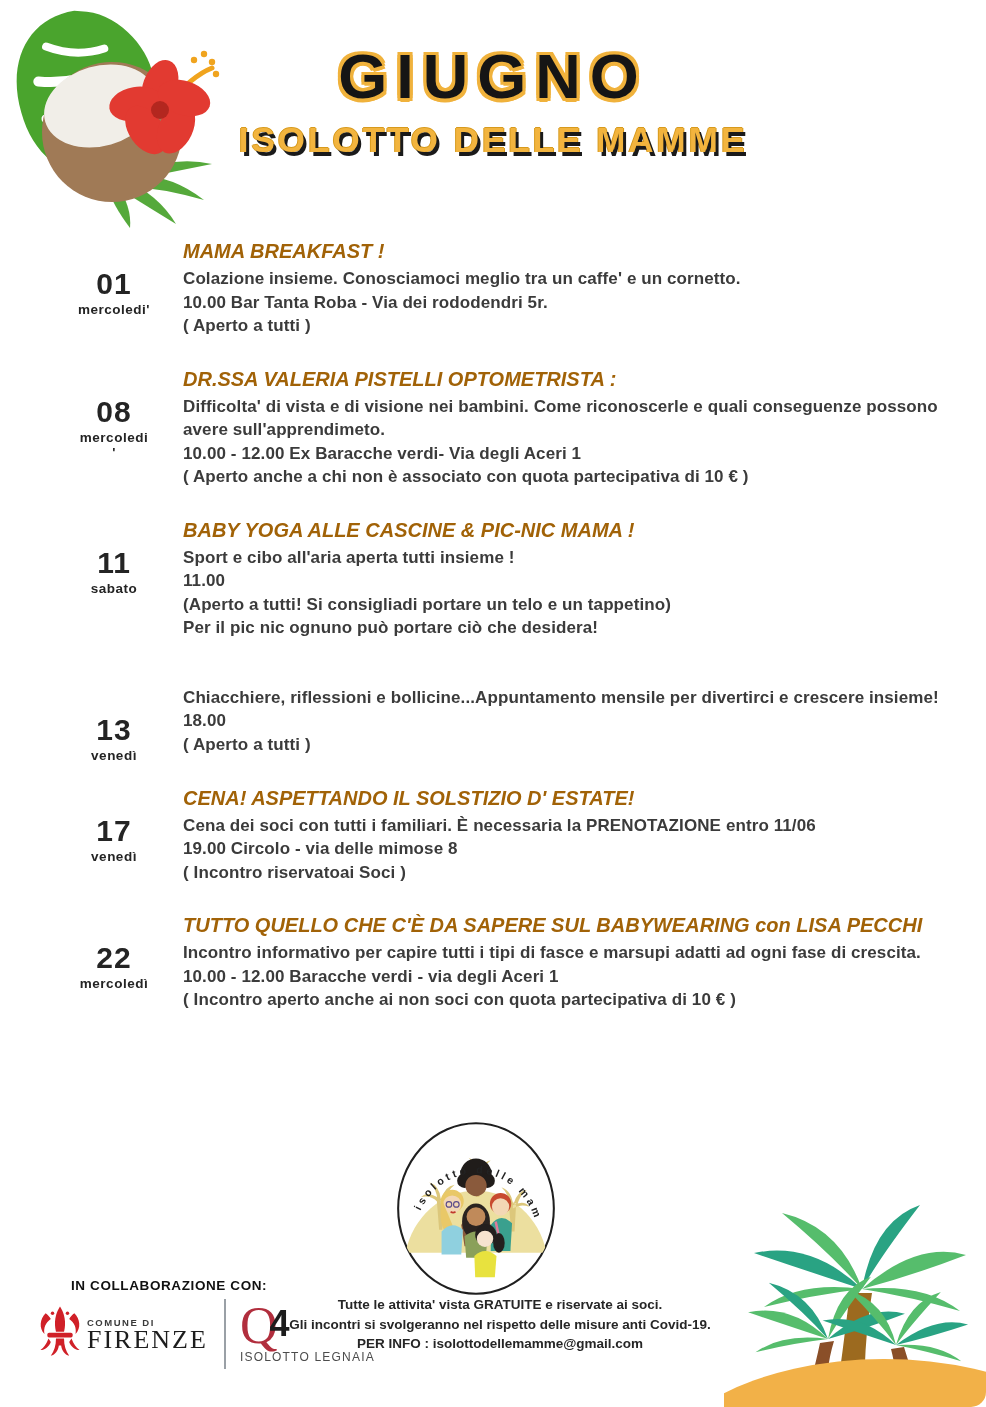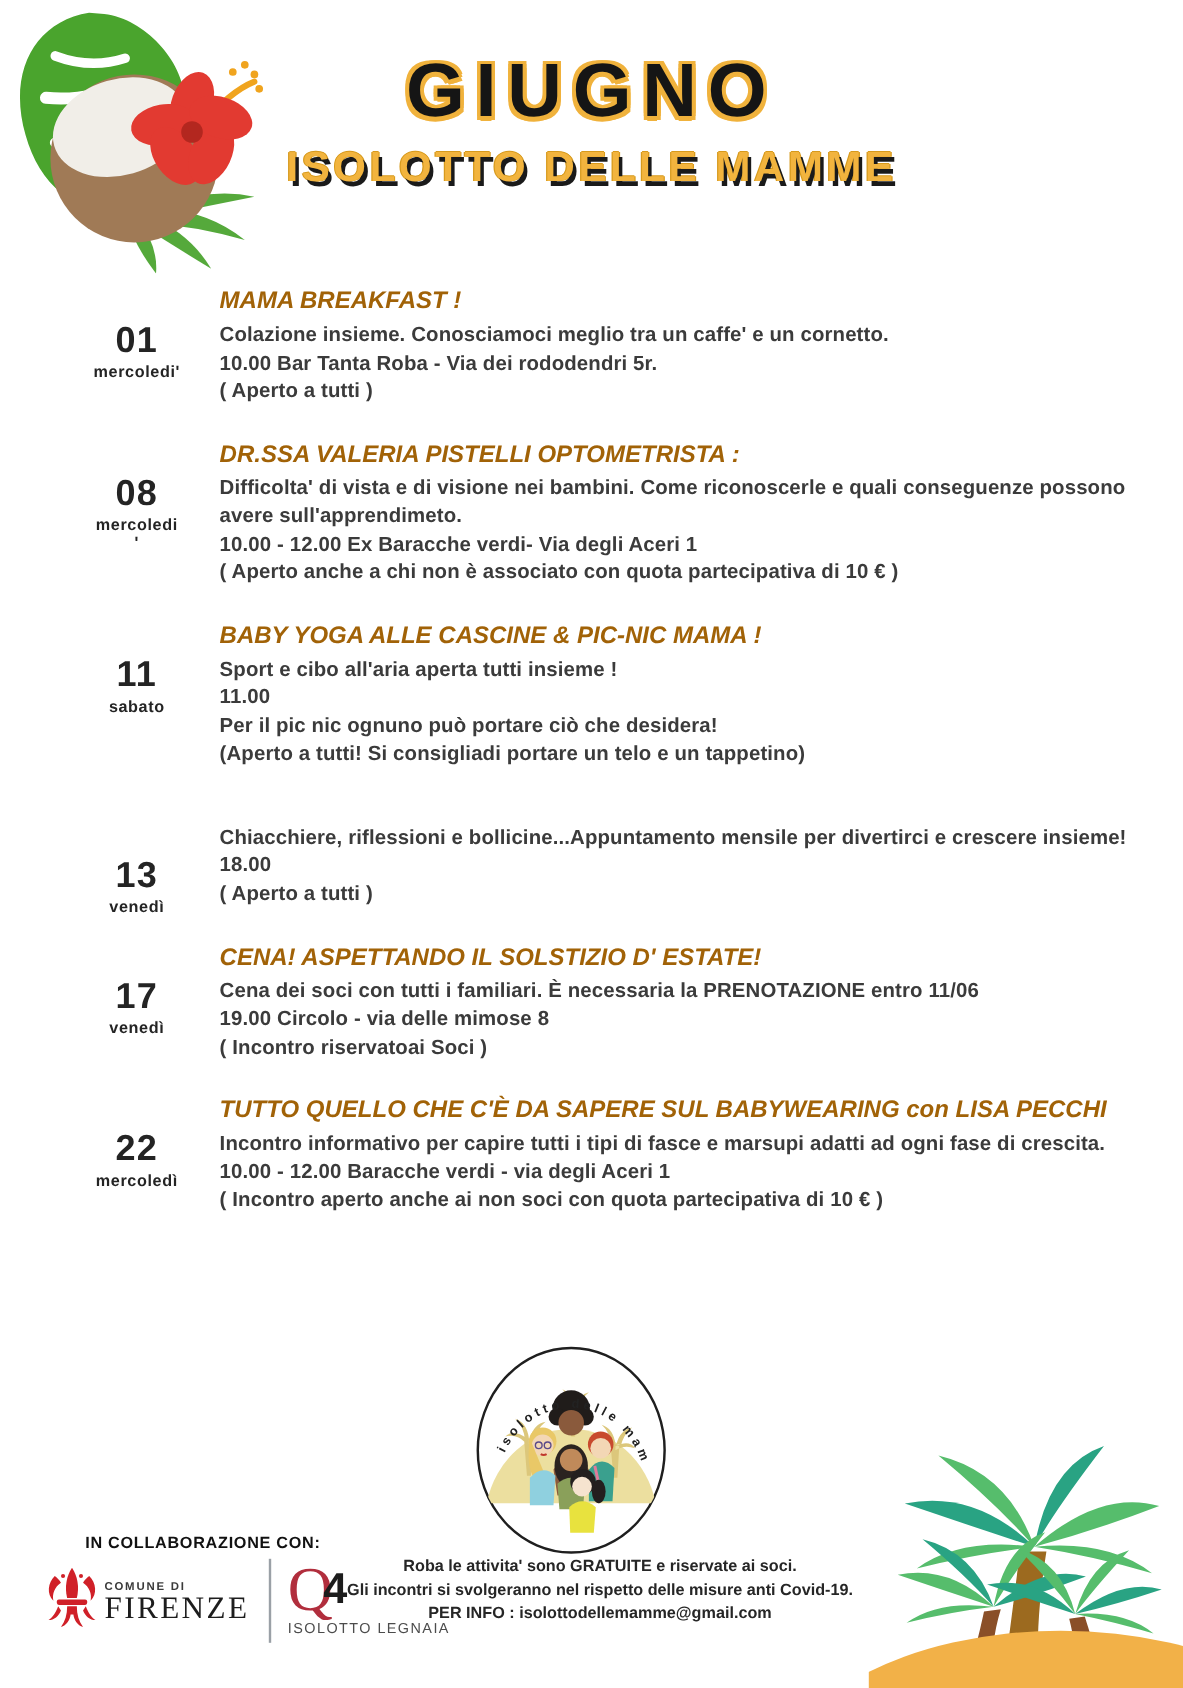--- a/index.html
+++ b/index.html
@@ -1,17 +1,17 @@
 <!DOCTYPE html>
 <html><head>
 <meta charset="utf-8">
 <style>
   html,body{margin:0;padding:0;background:#ffffff;}
   .page{position:relative;width:986px;height:1407px;background:#fff;overflow:hidden;
-        font-family:"Liberation Sans",sans-serif;}
+        font-family:"Liberation Sans",sans-serif;border-radius:15px;}
 
   
   .tropical{position:absolute;top:4px;left:8px;width:212px;height:224px;}
   header{position:absolute;top:40px;left:0;right:0;text-align:center;}
   .main-title{margin:0;font-size:63px;font-weight:bold;letter-spacing:9px;color:#151515;
     text-shadow:-3px -3px 0 #f0b23c,3px -3px 0 #f0b23c,-3px 3px 0 #f0b23c,3px 3px 0 #f0b23c,
                 -3px 0 0 #f0b23c,3px 0 0 #f0b23c,0 -3px 0 #f0b23c,0 4px 0 #f0b23c;}
   .sub-title{margin:8px 0 0;font-size:35px;font-weight:bold;letter-spacing:3px;color:#f2b43e;
     text-shadow:3px 4px 0 #1a1a1a, -1px 0 0 #d79a1d, 1px 0 0 #d79a1d, 0 -1px 0 #d79a1d;}
 
@@ -127,22 +127,22 @@
 
     <article class="event gap-lg">
       <div class="date">
         <div class="day">11</div>
         <div class="wd">sabato</div>
       </div>
       <div class="ebody">
         <h3 class="etitle">BABY YOGA ALLE CASCINE &amp; PIC-NIC MAMA !</h3>
         <p>Sport e cibo all'aria aperta tutti insieme !</p>
         <p>11.00</p>
+        <p>(Aperto a tutti! Si consigliadi portare un telo e un tappetino)</p>
         <p>Per il pic nic ognuno può portare ciò che desidera!</p>
-        <p>(Aperto a tutti! Si consigliadi portare un telo e un tappetino)</p>
       </div>
     </article>
 
     <article class="event gap-sm">
       <div class="date">
         <div class="day">13</div>
         <div class="wd">venedì</div>
       </div>
       <div class="ebody">
         <p>Chiacchiere, riflessioni e bollicine...Appuntamento mensile per divertirci e crescere insieme!</p>
@@ -249,21 +249,21 @@
         <div class="q4-top">
           <span class="q4-letter">Q</span>
           <span class="q4-number">4</span>
         </div>
         <div class="q4-caption">ISOLOTTO LEGNAIA</div>
       </div>
     </div>
   </div>
 
   <div class="notes">
-    <p>Roba le attivita' sono GRATUITE e riservate ai soci.</p>
+    <p>Tutte le attivita' vista GRATUITE e riservate ai soci.</p>
     <p>Gli incontri si svolgeranno nel rispetto delle misure anti Covid-19.</p>
     <p>PER INFO : isolottodellemamme@gmail.com</p>
   </div>
 
   <svg class="palms" viewBox="0 0 262 272">
     <g>
       <path d="M96,208 C90,236 85,254 78,268 L104,268 C101,248 104,226 110,206 Z" fill="#8a4f28"></path>
       <path d="M126,158 C119,210 116,244 110,266 L142,266 C139,236 142,196 148,158 Z" fill="#9c6a1f"></path>
       <path d="M180,212 C188,238 193,252 198,266 L172,266 C174,248 171,230 167,214 Z" fill="#8a4f28"></path>
     </g>

